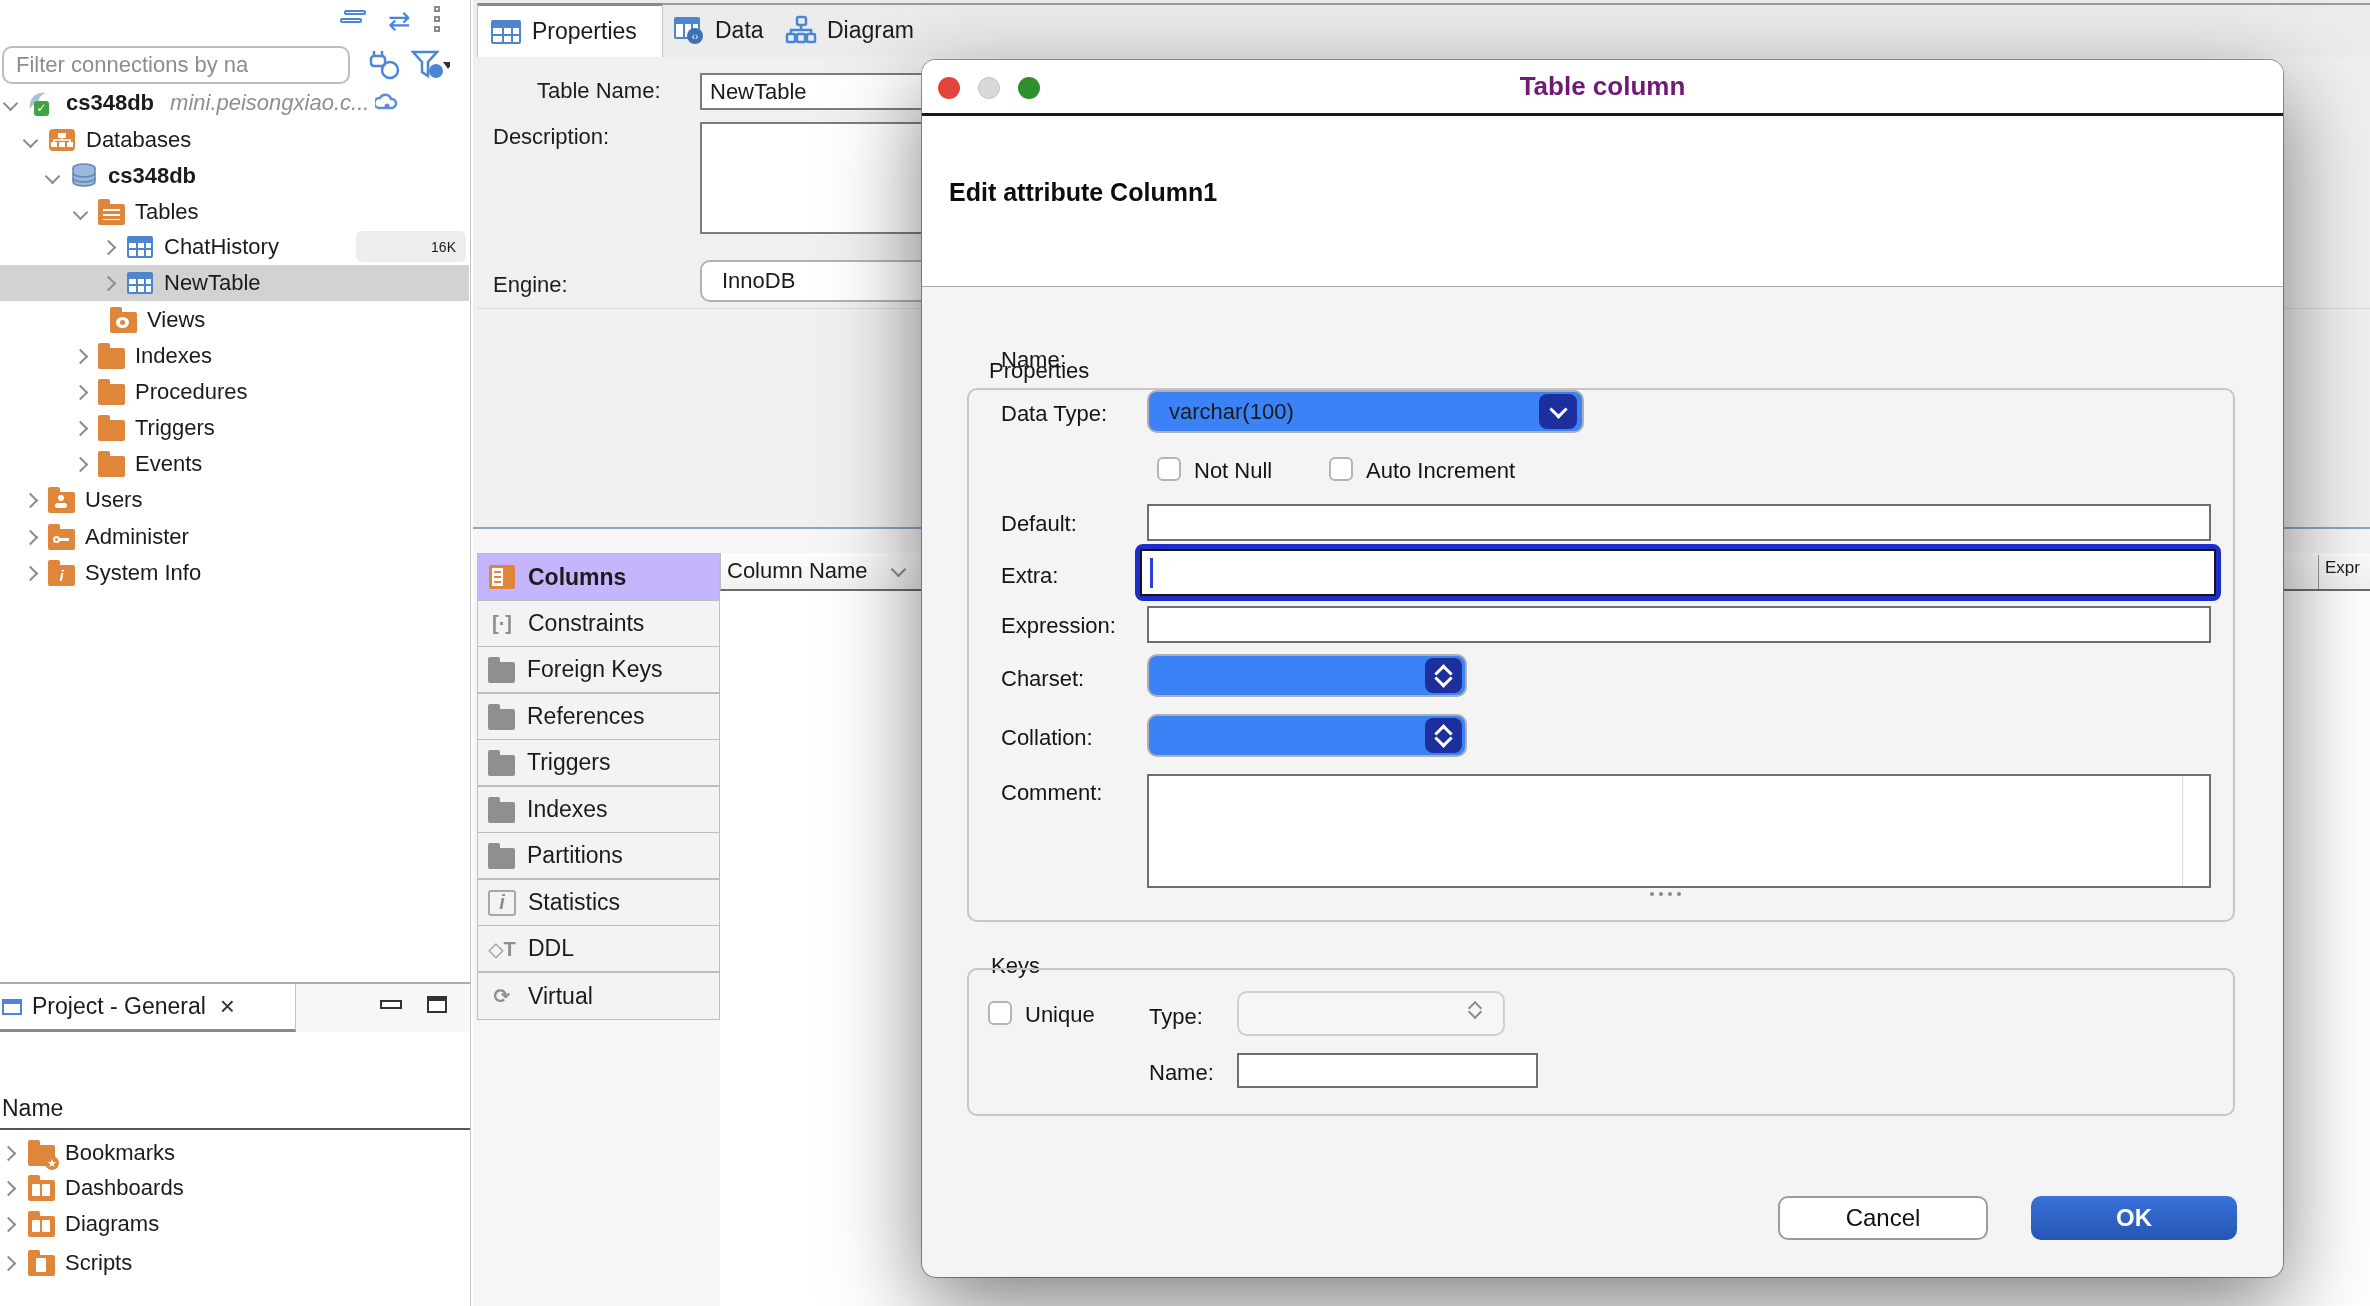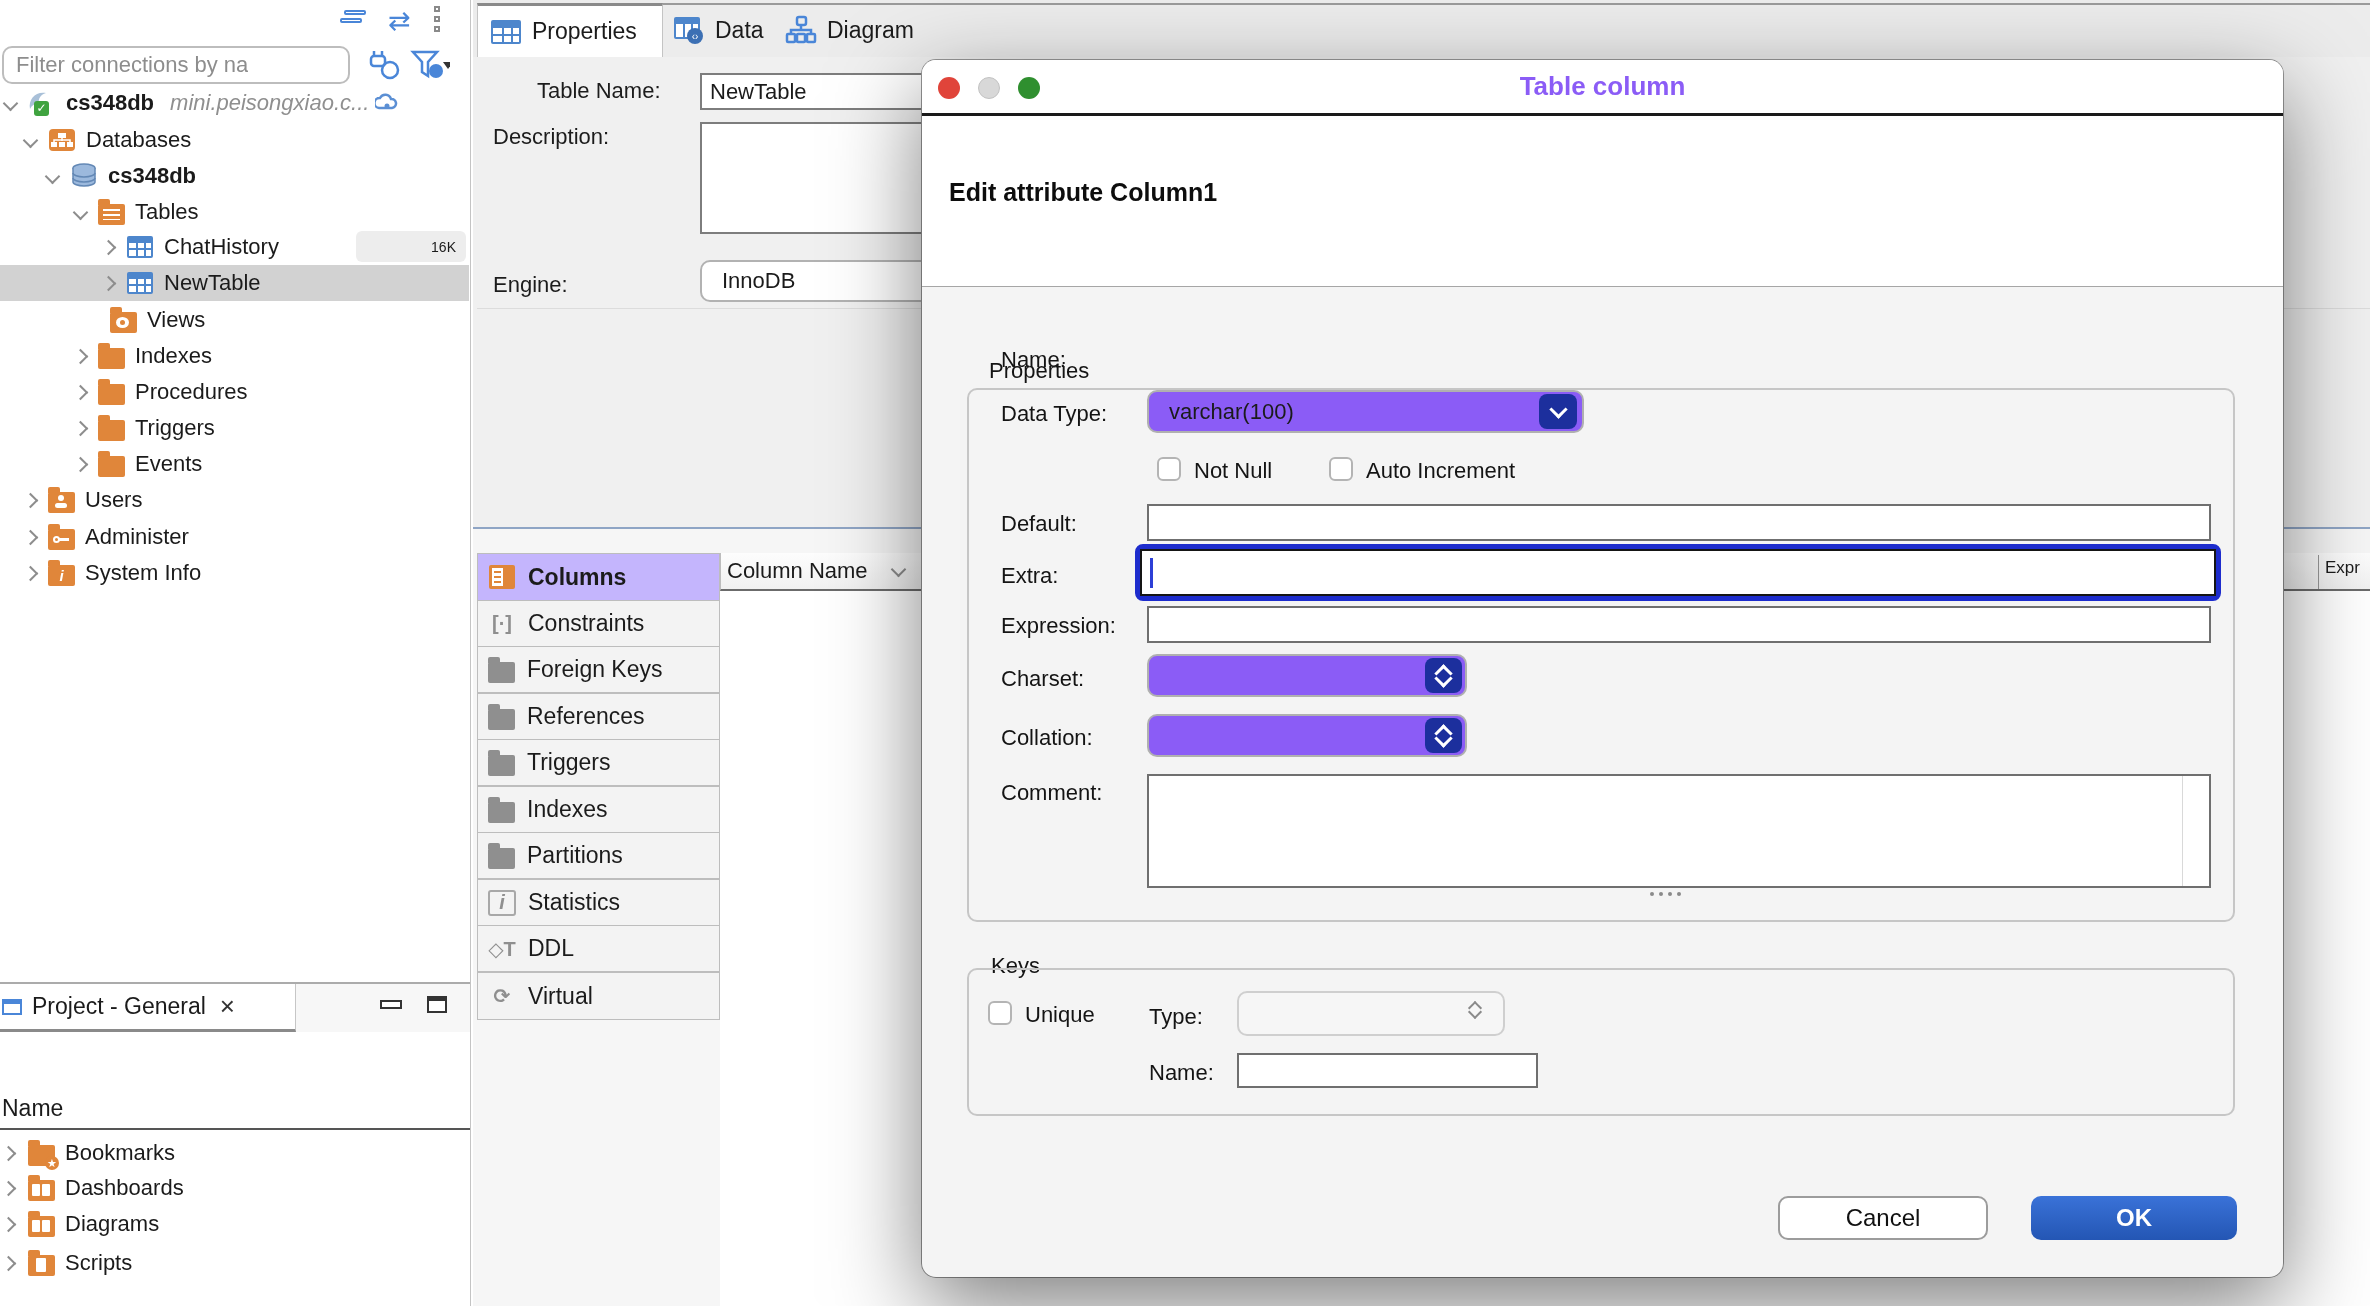--- a/index.html
+++ b/index.html
@@ -88,21 +88,21 @@
   
   #dialog{left:922px;top:60px;width:1361px;height:1217px;background:#f4f4f4;border-radius:14px;
     box-shadow:0 30px 90px rgba(0,0,0,.5), 0 0 0 1px #9a9a9a;overflow:hidden;}
   #dlg-titlebar{left:0;top:0;width:1361px;height:56px;background:#fff;border-bottom:3px solid #1a1a1a;box-sizing:border-box;}
   .tlight{position:absolute;top:17px;width:22px;height:22px;border-radius:50%;}
   #dlg-msg{left:0;top:56px;width:1361px;height:171px;background:#fff;border-bottom:1px solid #a6a6a6;box-sizing:border-box;}
   .groupbox{position:absolute;border:2px solid #c6c6c6;border-radius:10px;box-sizing:border-box;}
   .dlabel{position:absolute;font-size:22px;color:#141414;}
   .dinput{position:absolute;background:#fff;border:2px solid #6f6f6f;box-sizing:border-box;font-size:22px;
     display:flex;align-items:center;padding-left:10px;}
-  .dcombo{position:absolute;background:#8b5cf6;border:2px solid #b0b0b0;border-radius:10px;box-sizing:border-box;
+  .dcombo{position:absolute;background:#3b82f6;border:2px solid #b0b0b0;border-radius:10px;box-sizing:border-box;
     font-size:22px;display:flex;align-items:center;padding-left:20px;}
   .navy-btn{position:absolute;background:#1c2f9d;border-radius:8px;display:flex;flex-direction:column;
     align-items:center;justify-content:center;gap:2px;}
   .navy-btn .c{width:10px;height:10px;border-right:3px solid #fff;border-bottom:3px solid #fff;}
   .navy-btn .c.up{transform:rotate(-135deg);margin-bottom:-5px;}
   .navy-btn .c.dn{transform:rotate(45deg);margin-top:-5px;}
   .gray-stepper{position:absolute;display:flex;flex-direction:column;align-items:center;}
   .gray-stepper .c{width:8px;height:8px;border-right:2.5px solid #8a8a8a;border-bottom:2.5px solid #8a8a8a;}
   .gray-stepper .c.up{transform:rotate(-135deg);margin-bottom:-3px;}
   .gray-stepper .c.dn{transform:rotate(45deg);margin-top:-3px;}
@@ -463,21 +463,21 @@
   <span class="abs chev d sm" style="left:893px;top:564px;"></span>
   <div class="abs" style="left:2318px;top:555px;width:1px;height:34px;background:#999;"></div>
   <span class="abs" style="left:2325px;top:558px;font-size:17px;">Expr</span>
 
   <div id="dialog" class="abs">
     <div id="dlg-titlebar" class="abs">
       <span class="tlight" style="left:16px;background:#e0443a;"></span>
       <span class="tlight" style="left:56px;background:#d8d8d8;border:1px solid #c2c2c2;box-sizing:border-box;"></span>
       <span class="tlight" style="left:96px;background:#2f8f2f;"></span>
       <div style="position:absolute;left:0;top:0;width:100%;height:53px;display:flex;align-items:center;justify-content:center;
-        font-size:26px;font-weight:bold;color:#8b5cf6;">Table column</div>
+        font-size:26px;font-weight:bold;color:#701a75;">Table column</div>
     </div>
 
     <div id="dlg-msg" class="abs">
       <span style="position:absolute;left:27px;top:62px;font-size:25px;font-weight:bold;color:#0d0d0d;">Edit attribute Column1</span>
     </div>
 
     <span class="dlabel" style="left:67px;top:298px;">Properties</span>
     <div class="groupbox" style="left:45px;top:328px;width:1268px;height:534px;"></div>
 
     <span class="dlabel" style="left:79px;top:288px;"></span>

